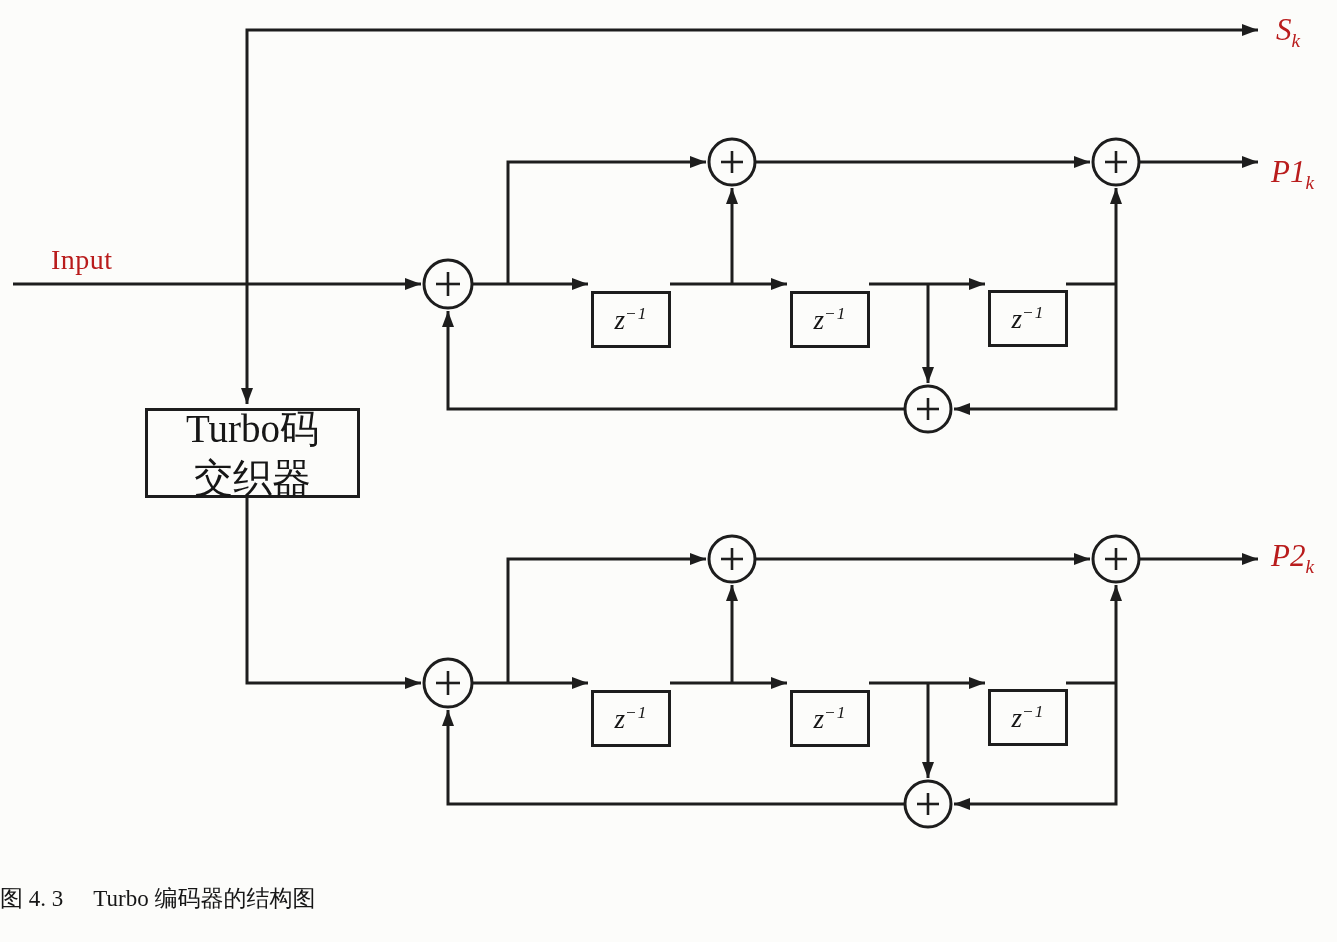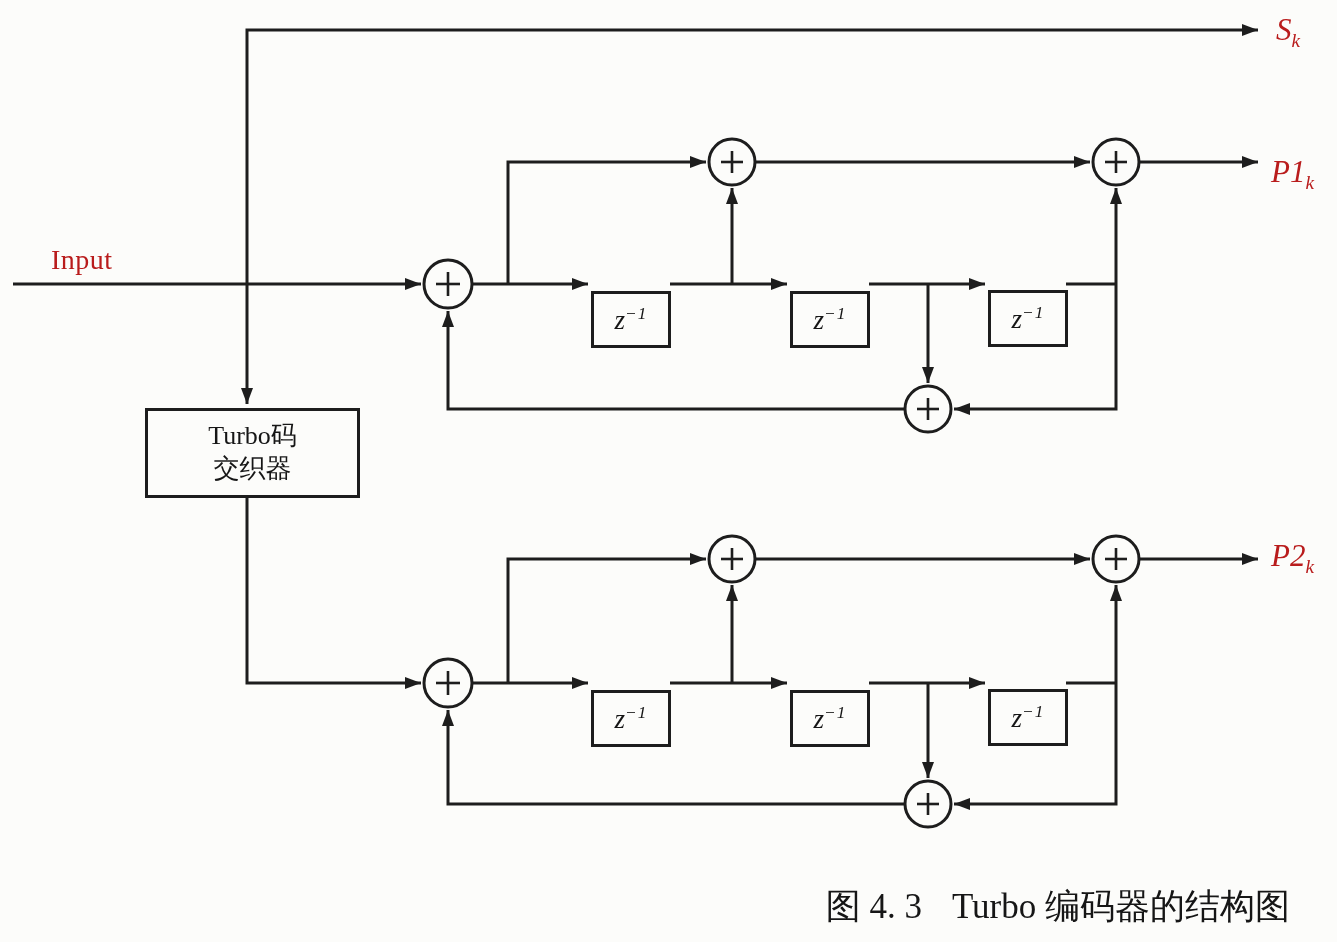--- a/index.html
+++ b/index.html
@@ -49,28 +49,28 @@
 
   .interleaver {
     position: absolute;
     left: 145px; top: 408px;
     width: 215px; height: 90px;
     box-sizing: border-box;
     border: 3px solid #1d1d1d;
     background: #fcfcfa;
     display: flex; flex-direction: column;
     align-items: center; justify-content: center;
-    font-size: 26px; line-height: 1.26; color: #161616;
+    font-size: 39px; line-height: 1.26; color: #161616;
   }
 
   .caption {
     position: absolute;
     left: 0; top: 883px; width: 1290px;
-    text-align: right;
-    font-size: 35px; color: #161616;
+    text-align: left;
+    font-size: 23px; color: #161616;
   }
   .caption .cap-title { margin-left: 30px; }
 </style>
 </head>
 <body>
 
 <div class="stage">
 
   <svg width="1337" height="942" viewBox="0 0 1337 942">
     <defs>

